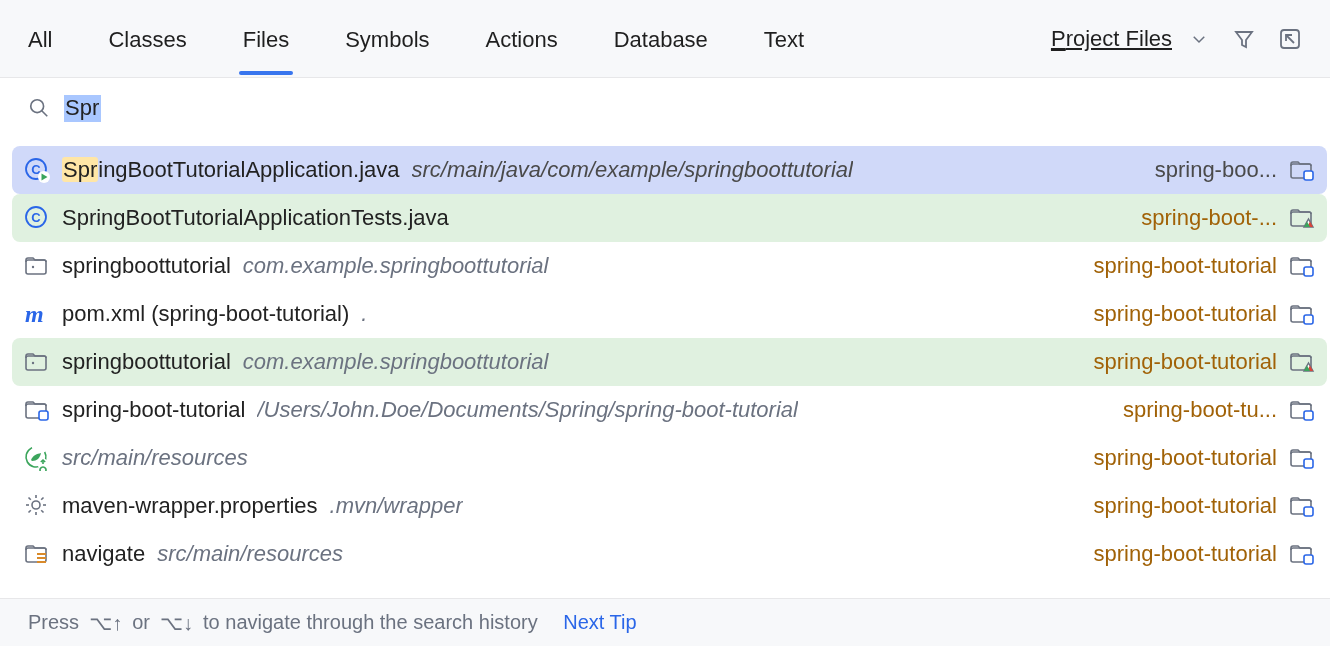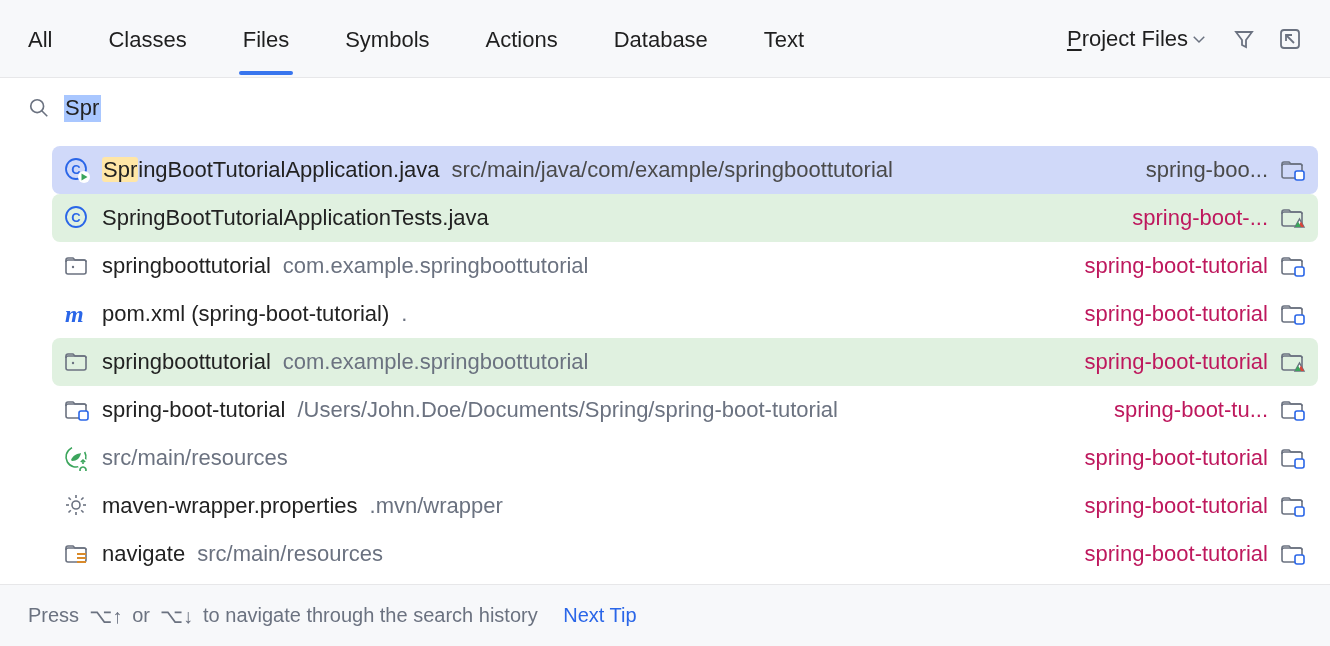--- a/index.html
+++ b/index.html
@@ -5,47 +5,47 @@
 * { box-sizing: border-box; margin: 0; padding: 0; }
 html, body { width: 1330px; height: 646px; font-family: -apple-system, BlinkMacSystemFont, "Segoe UI", Arial, sans-serif; background: #fff; color: #222; }
 .root { display: flex; flex-direction: column; width: 100%; height: 100%; }
 
 
 .tabs-bar { display: flex; align-items: center; padding: 0 28px; height: 78px; background: #f7f8fa; border-bottom: 1px solid #e7e7e9; }
 .tabs { display: flex; gap: 56px; align-items: center; flex: 1; }
 .tab { font-size: 22px; color: #1f1f1f; cursor: pointer; padding: 24px 0 22px 0; white-space: nowrap; position: relative; }
 .tab.active::after { content: ""; position: absolute; left: -4px; right: -4px; bottom: 0; height: 4px; background: #3875ee; border-radius: 2px; }
 .u { text-decoration: underline; text-underline-offset: 3px; }
-.scope { display: flex; align-items: center; gap: 2px; font-size: 22px; color: #1f1f1f; margin-left: 80px; cursor: pointer; }
+.scope { display: flex; align-items: center; gap: 18px; font-size: 22px; color: #1f1f1f; margin-left: 80px; cursor: pointer; text-decoration: underline; }
 .scope .chev { color: #6b7280; }
 .top-icons { display: flex; gap: 22px; margin-left: 24px; align-items: center; }
 .icon-btn { width: 24px; height: 24px; display: inline-flex; align-items: center; justify-content: center; color: #6b7280; cursor: pointer; }
 
 
 .search-row { display: flex; align-items: center; height: 60px; padding: 0 28px; gap: 14px; }
 .mag { color: #6b7280; display: inline-flex; }
 .hl { background: #a9c7ff; padding: 0 2px 2px 1px; font-size: 22px; }
 
 
-.results { flex: 1; overflow: hidden; padding: 8px 12px 0 12px; margin-left: 40px; }
+.results { flex: 1; overflow: hidden; padding: 8px 3px 0 12px; }
 .row { display: flex; align-items: center; height: 48px; padding: 0 12px; font-size: 22px; border-radius: 8px; gap: 12px; }
 .row .file-icon { width: 26px; display: inline-flex; align-items: center; justify-content: center; flex-shrink: 0; }
 .row .name { white-space: nowrap; }
-.row .path { color: #6b7280; white-space: nowrap; overflow: hidden; text-overflow: ellipsis; }
+.row .path { color: #6b7280; white-space: nowrap; overflow: hidden; text-overflow: ellipsis; font-style: italic; }
 .row .spacer { flex: 1; min-width: 8px; }
-.row .module { color: #be185d; white-space: nowrap; }
+.row .module { color: #a16207; white-space: nowrap; }
 .row .mod-icon { flex-shrink: 0; display: inline-flex; }
 .row .match { background: #ffe6a6; border-radius: 3px; padding: 0 1px; }
 
 .row.selected { background: #d0d9f9; }
 .row.selected .path, .row.selected .module { color: #4a4a4a; }
 .row.tests { background: #e0f1e0; justify-content: center; }
 
 
-.footer { height: 62px; display: flex; align-items: center; padding: 0 28px; background: #f7f8fa; border-top: 1px solid #e7e7e9; font-size: 20px; color: #6b7280; gap: 10px; }
+.footer { height: 48px; display: flex; align-items: center; padding: 0 28px; background: #f7f8fa; border-top: 1px solid #e7e7e9; font-size: 20px; color: #6b7280; gap: 10px; }
 .footer .key { font-family: -apple-system; }
 .footer .link { color: #2a66e8; cursor: pointer; }
 
 svg { display: block; }
 </style>
 </head>
 <body>
 
 <svg width="0" height="0" style="position:absolute">
   <defs>

